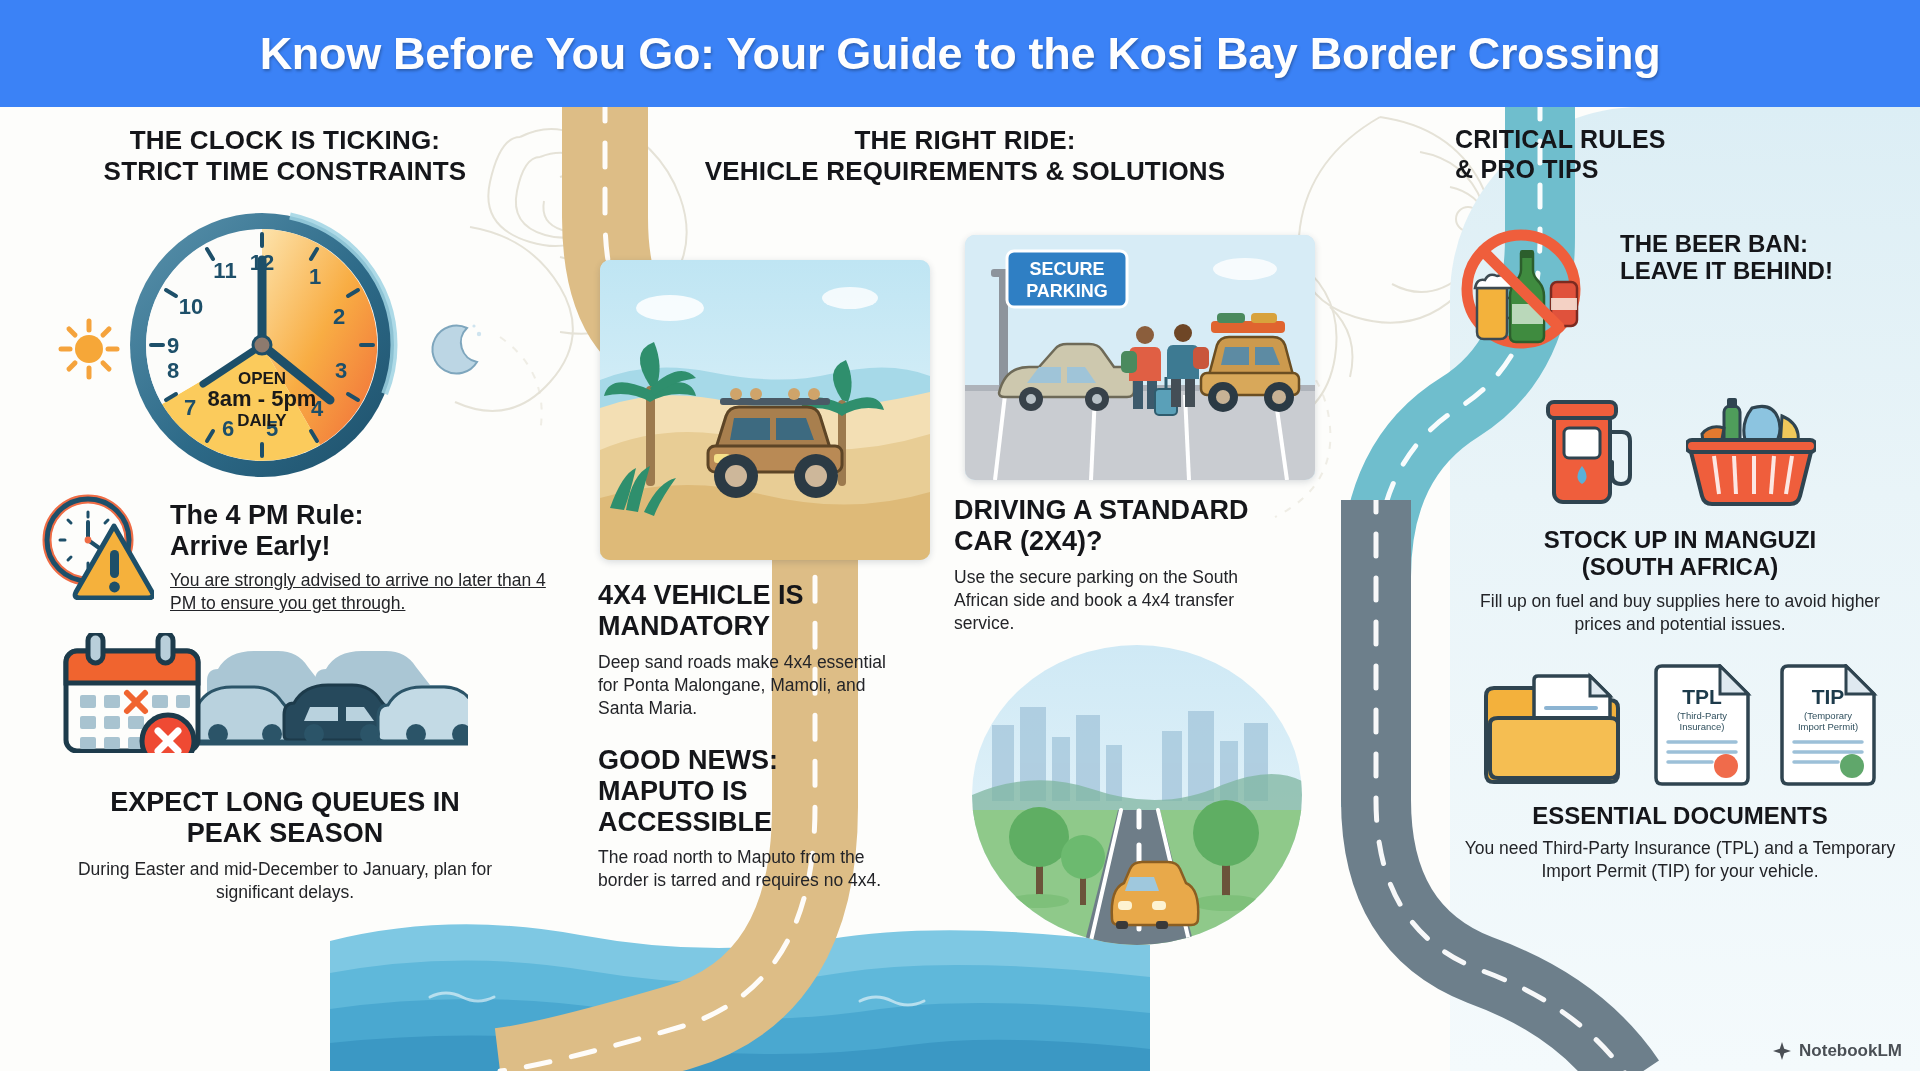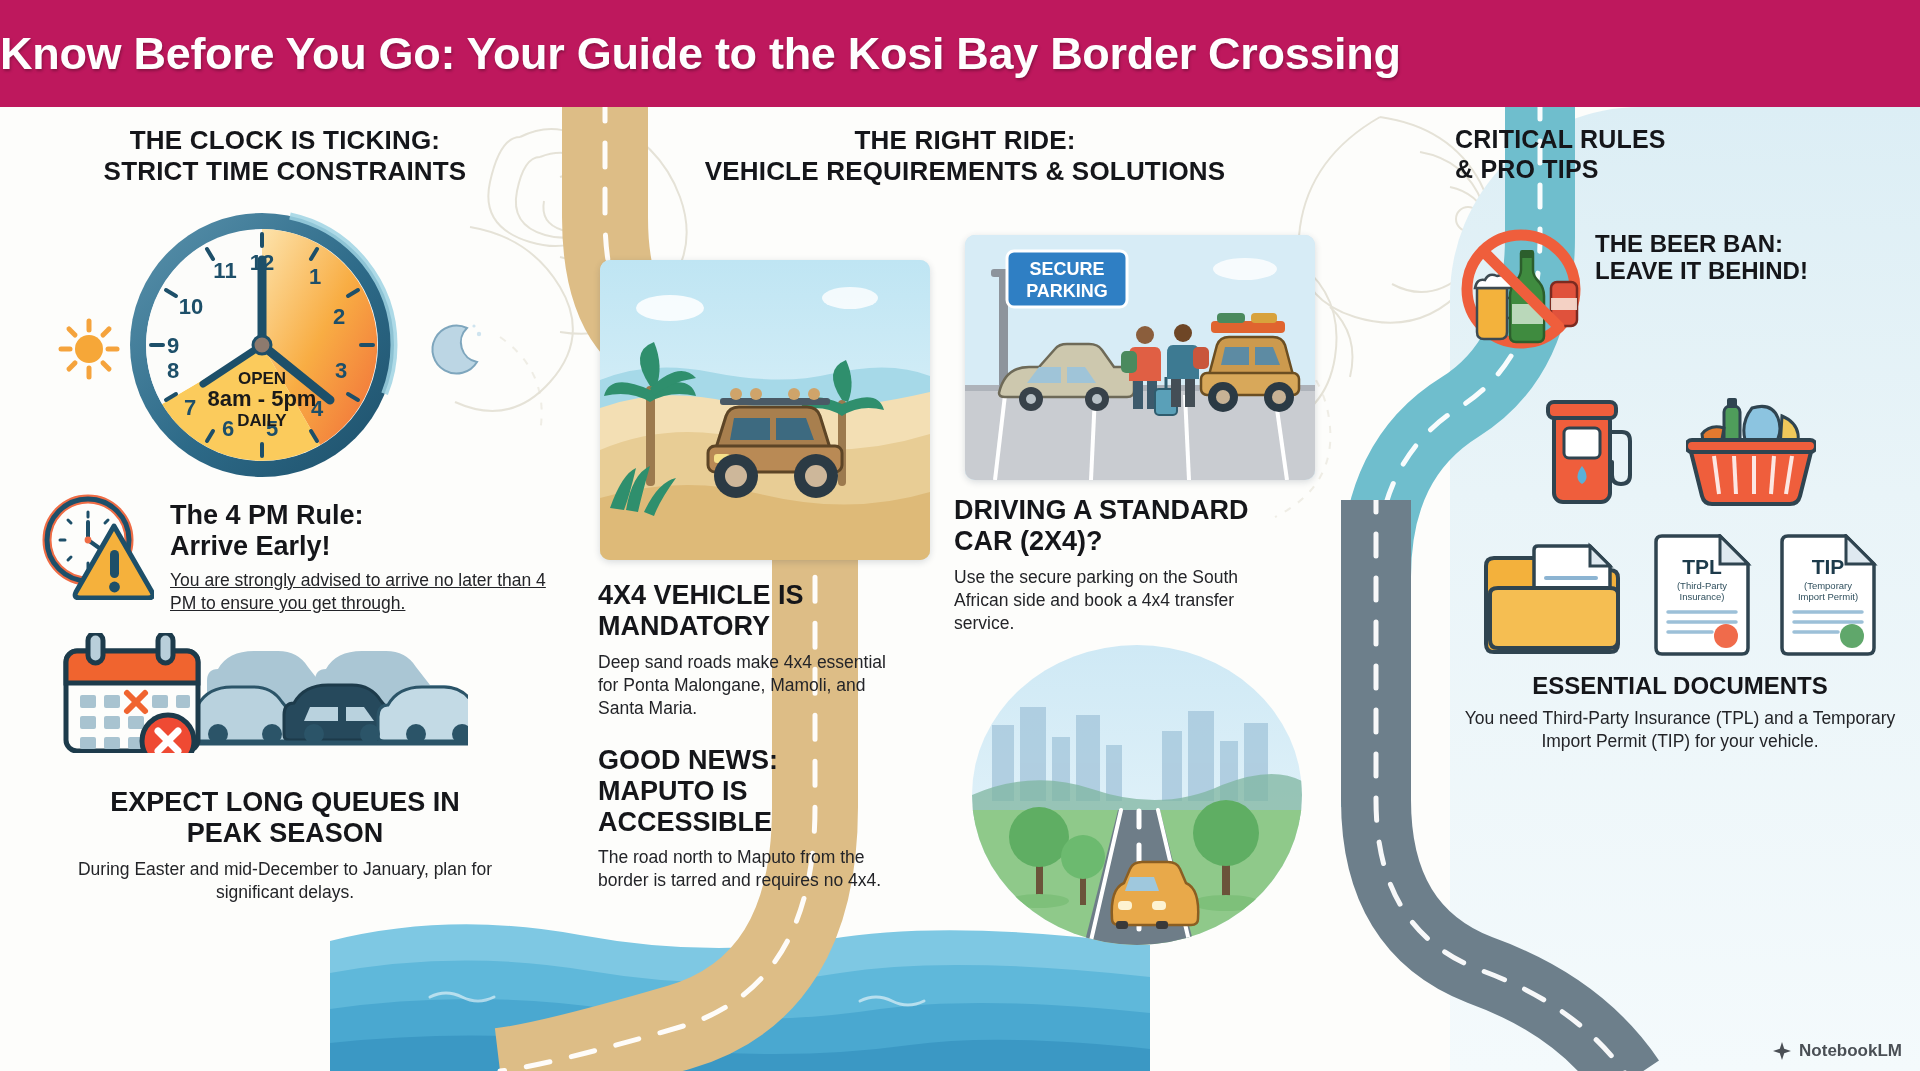--- a/index.html
+++ b/index.html
@@ -15,22 +15,22 @@
     height: 1071px;
     background: #fdfdfb;
     overflow: hidden;
   }
 
   
   #header {
     position: absolute;
     left: 0; top: 0;
     width: 1920px; height: 107px;
-    background: #be185d;
-    display: flex; align-items: center; 
+    background: #3b82f6;
+    display: flex; align-items: center; justify-content: center;
     z-index: 40;
   }
   #header-title {
     color: #fefefe;
     font-size: 45px;
     font-weight: bold;
     letter-spacing: -0.3px;
     text-shadow: 1px 2px 3px rgba(0,0,0,0.28);
     white-space: nowrap;
   }
@@ -114,21 +114,21 @@
 
   
   #m-card1 { left: 20px; top: 135px; width: 330px; height: 300px; }
   #m-text1 { position:absolute; left: 18px; top: 455px; width: 290px; }
   #m-text2 { position:absolute; left: 18px; top: 620px; width: 290px; }
   #m-card2 { left: 385px; top: 110px; width: 350px; height: 245px; }
   #m-text3 { position:absolute; left: 374px; top: 370px; width: 330px; }
   #m-circ2 { left: 392px; top: 520px; width: 330px; height: 300px; }
 
   
-  .r-item { display: flex; gap: 8px; align-items: flex-start; }
+  .r-item { display: flex; gap: 33px; align-items: flex-start; }
   .r-icon { flex: 0 0 auto; }
   .r-body { flex: 1 1 auto; }
 
   #footer-brand {
     position: absolute; right: 18px; bottom: 10px;
     display: flex; align-items: center; gap: 7px;
     color: #4a4f55; font-size: 17px; font-weight: 600;
     z-index: 60;
   }
 </style>
@@ -649,20 +649,27 @@
           <rect x="0" y="46" width="130" height="12" rx="6" fill="#ef5e3c" stroke="#2f4450" stroke-width="4"></rect>
           <g stroke="#ffffff" stroke-width="4" opacity="0.85">
             <line x1="28" y1="62" x2="33" y2="100"></line>
               <line x1="48" y1="62" x2="50" y2="100"></line>
             <line x1="68" y1="62" x2="68" y2="100"></line>
               <line x1="88" y1="62" x2="85" y2="100"></line>
             <line x1="106" y1="62" x2="100" y2="100"></line>
           </g>
         </svg>
       </div>
+      <div class="center" style="margin-top:20px;">
+        <div class="sub-title caps" style="font-size:24px;">
+          <div>STOCK UP IN MANGUZI</div>
+          <div>(SOUTH AFRICA)</div>
+        </div>
+        <div class="body-text" style="margin-top:9px;">Fill up on fuel and buy supplies here to avoid higher prices and potential issues.</div>
+      </div>
     </div>
 
     <div style="margin-top:28px;">
       <div style="display:flex; gap:26px; align-items:flex-end; justify-content:center;">
         <svg width="144" height="116" viewBox="0 0 144 116">
           <path d="M4 26 q0 -8 8 -8 h42 l12 12 h62 q8 0 8 8 v66 q0 8 -8 8 H12 q-8 0 -8 -8 Z" fill="#f3b13c" stroke="#2f4450" stroke-width="4"></path>
           <g transform="translate(52,6)">
             <path d="M0 4 q0 -4 4 -4 h52 l20 20 v52 q0 4 -4 4 H4 q-4 0 -4 -4 Z" fill="#ffffff" stroke="#2f4450" stroke-width="3.5"></path>
             <path d="M56 0 l20 20 h-20 Z" fill="#dfe9f0" stroke="#2f4450" stroke-width="3"></path>
             <g stroke="#8cb4d2" stroke-width="4" stroke-linecap="round">

